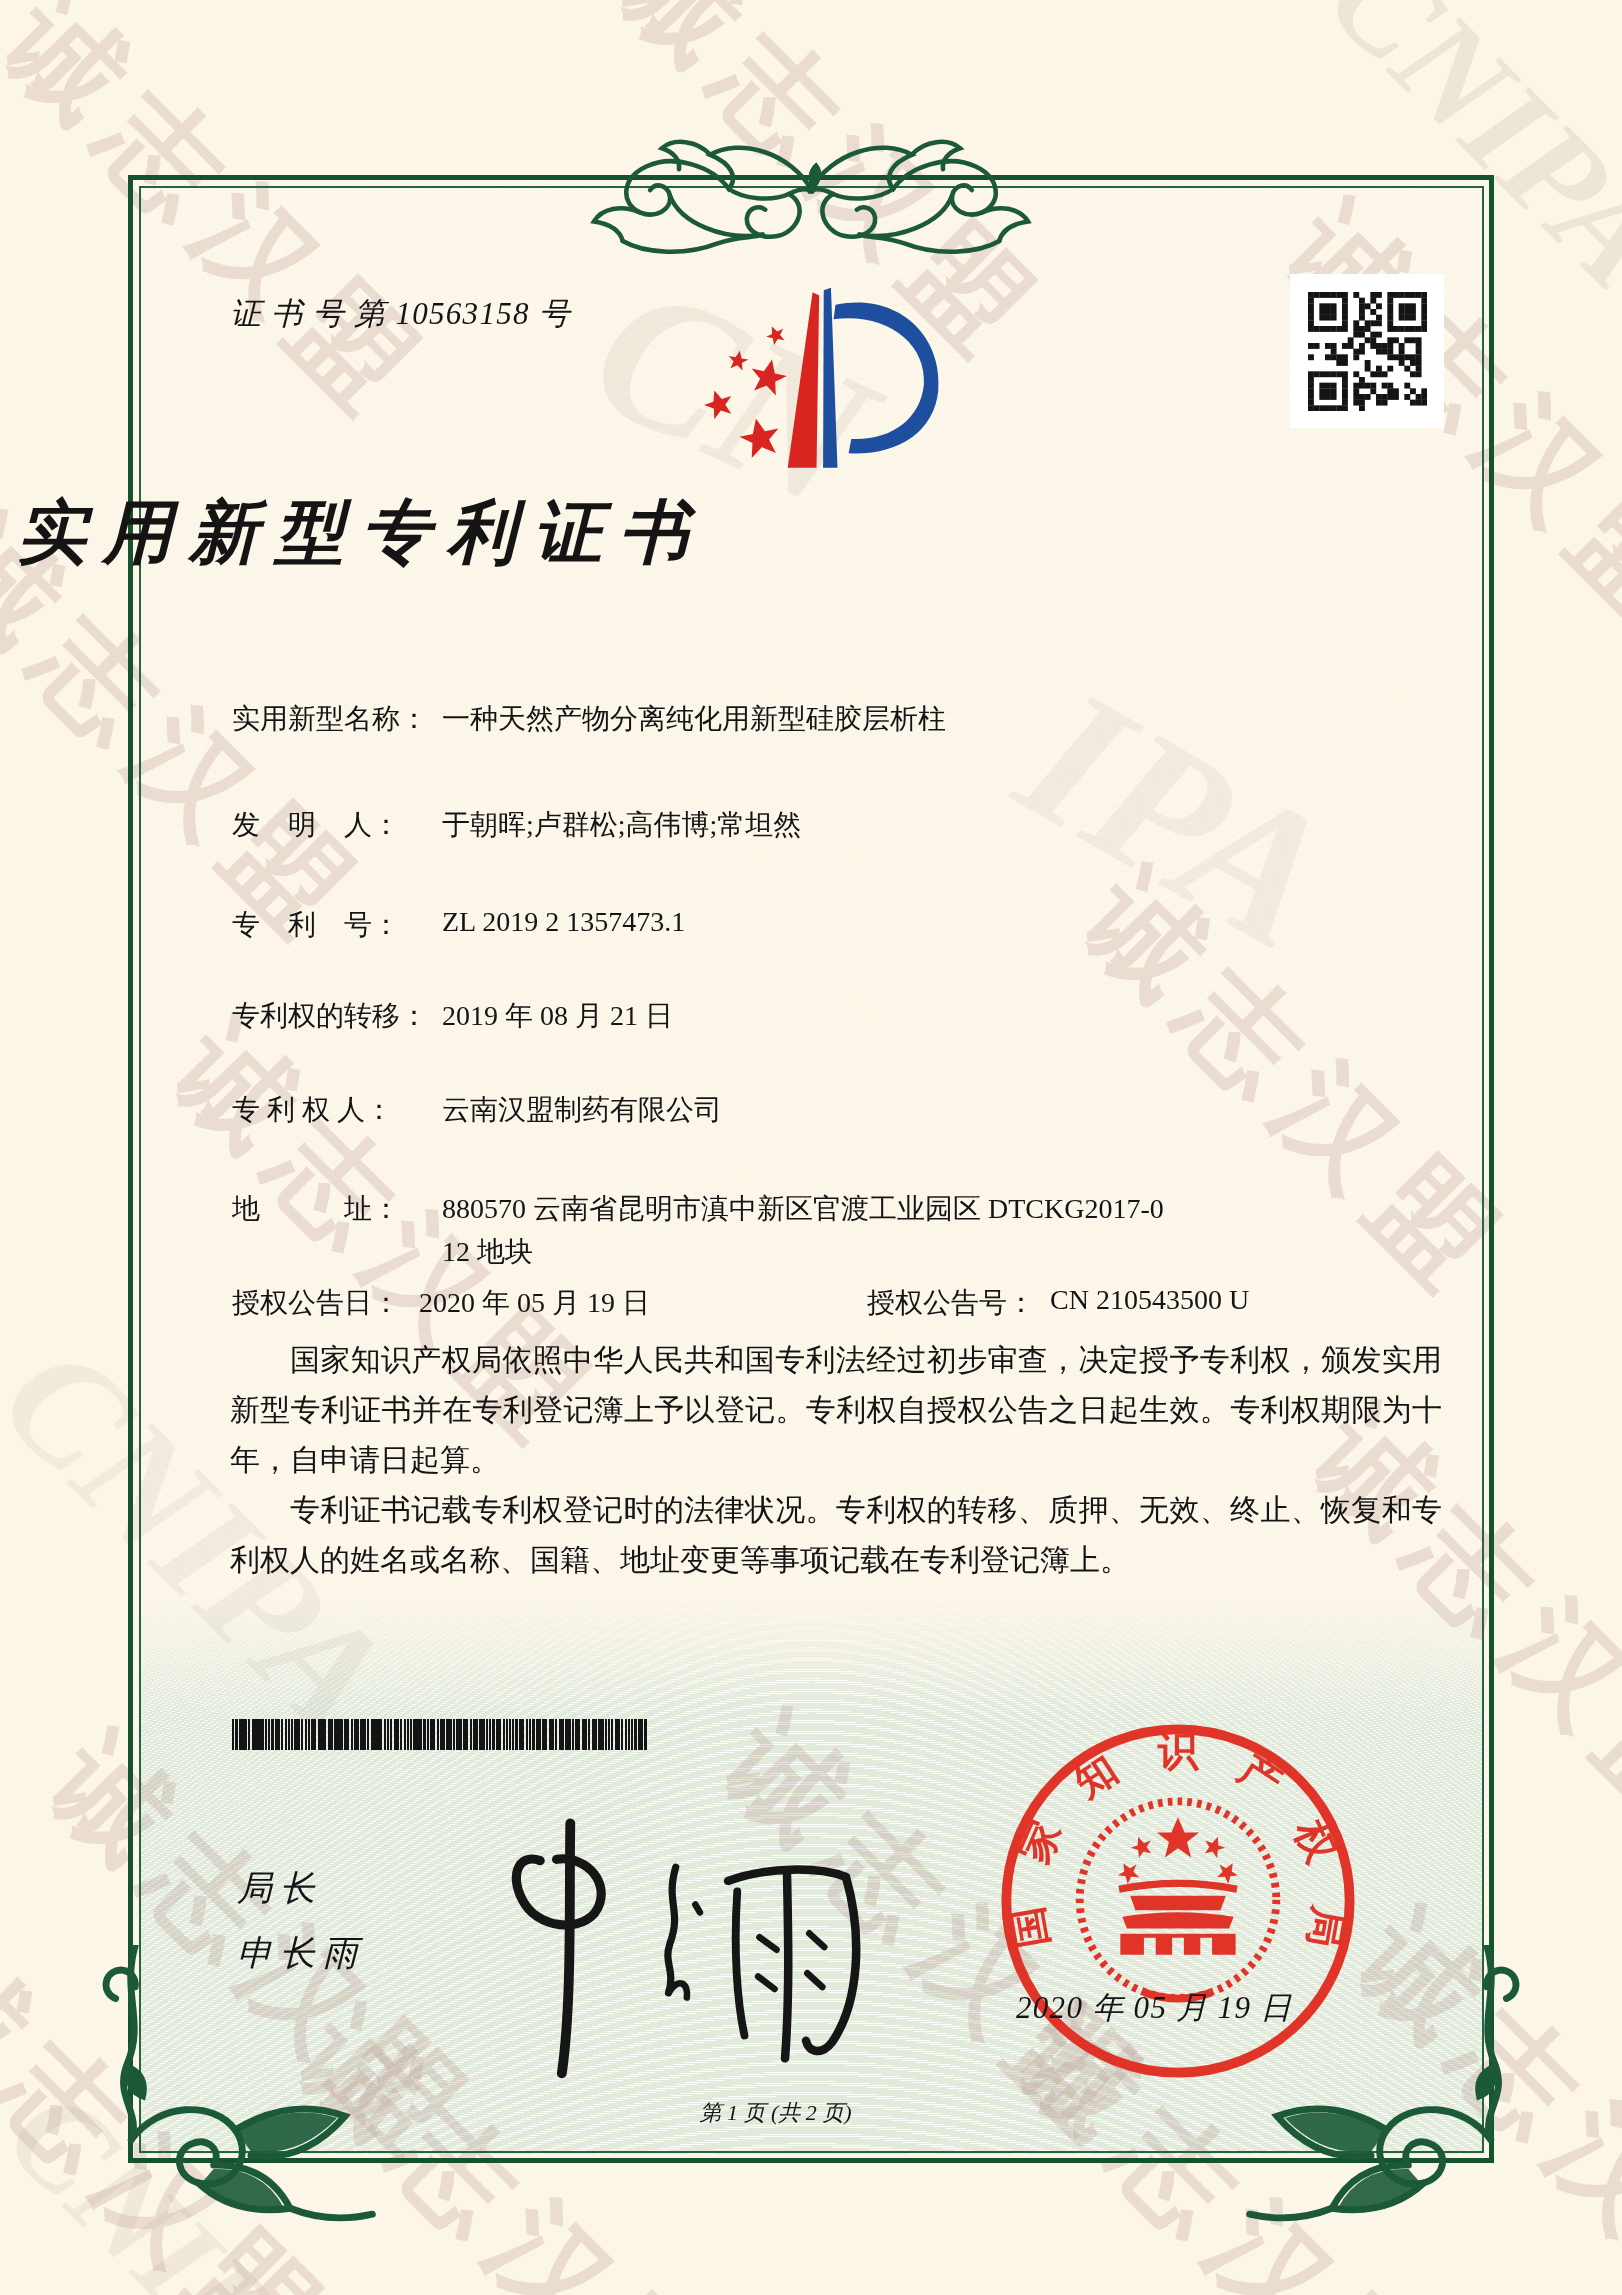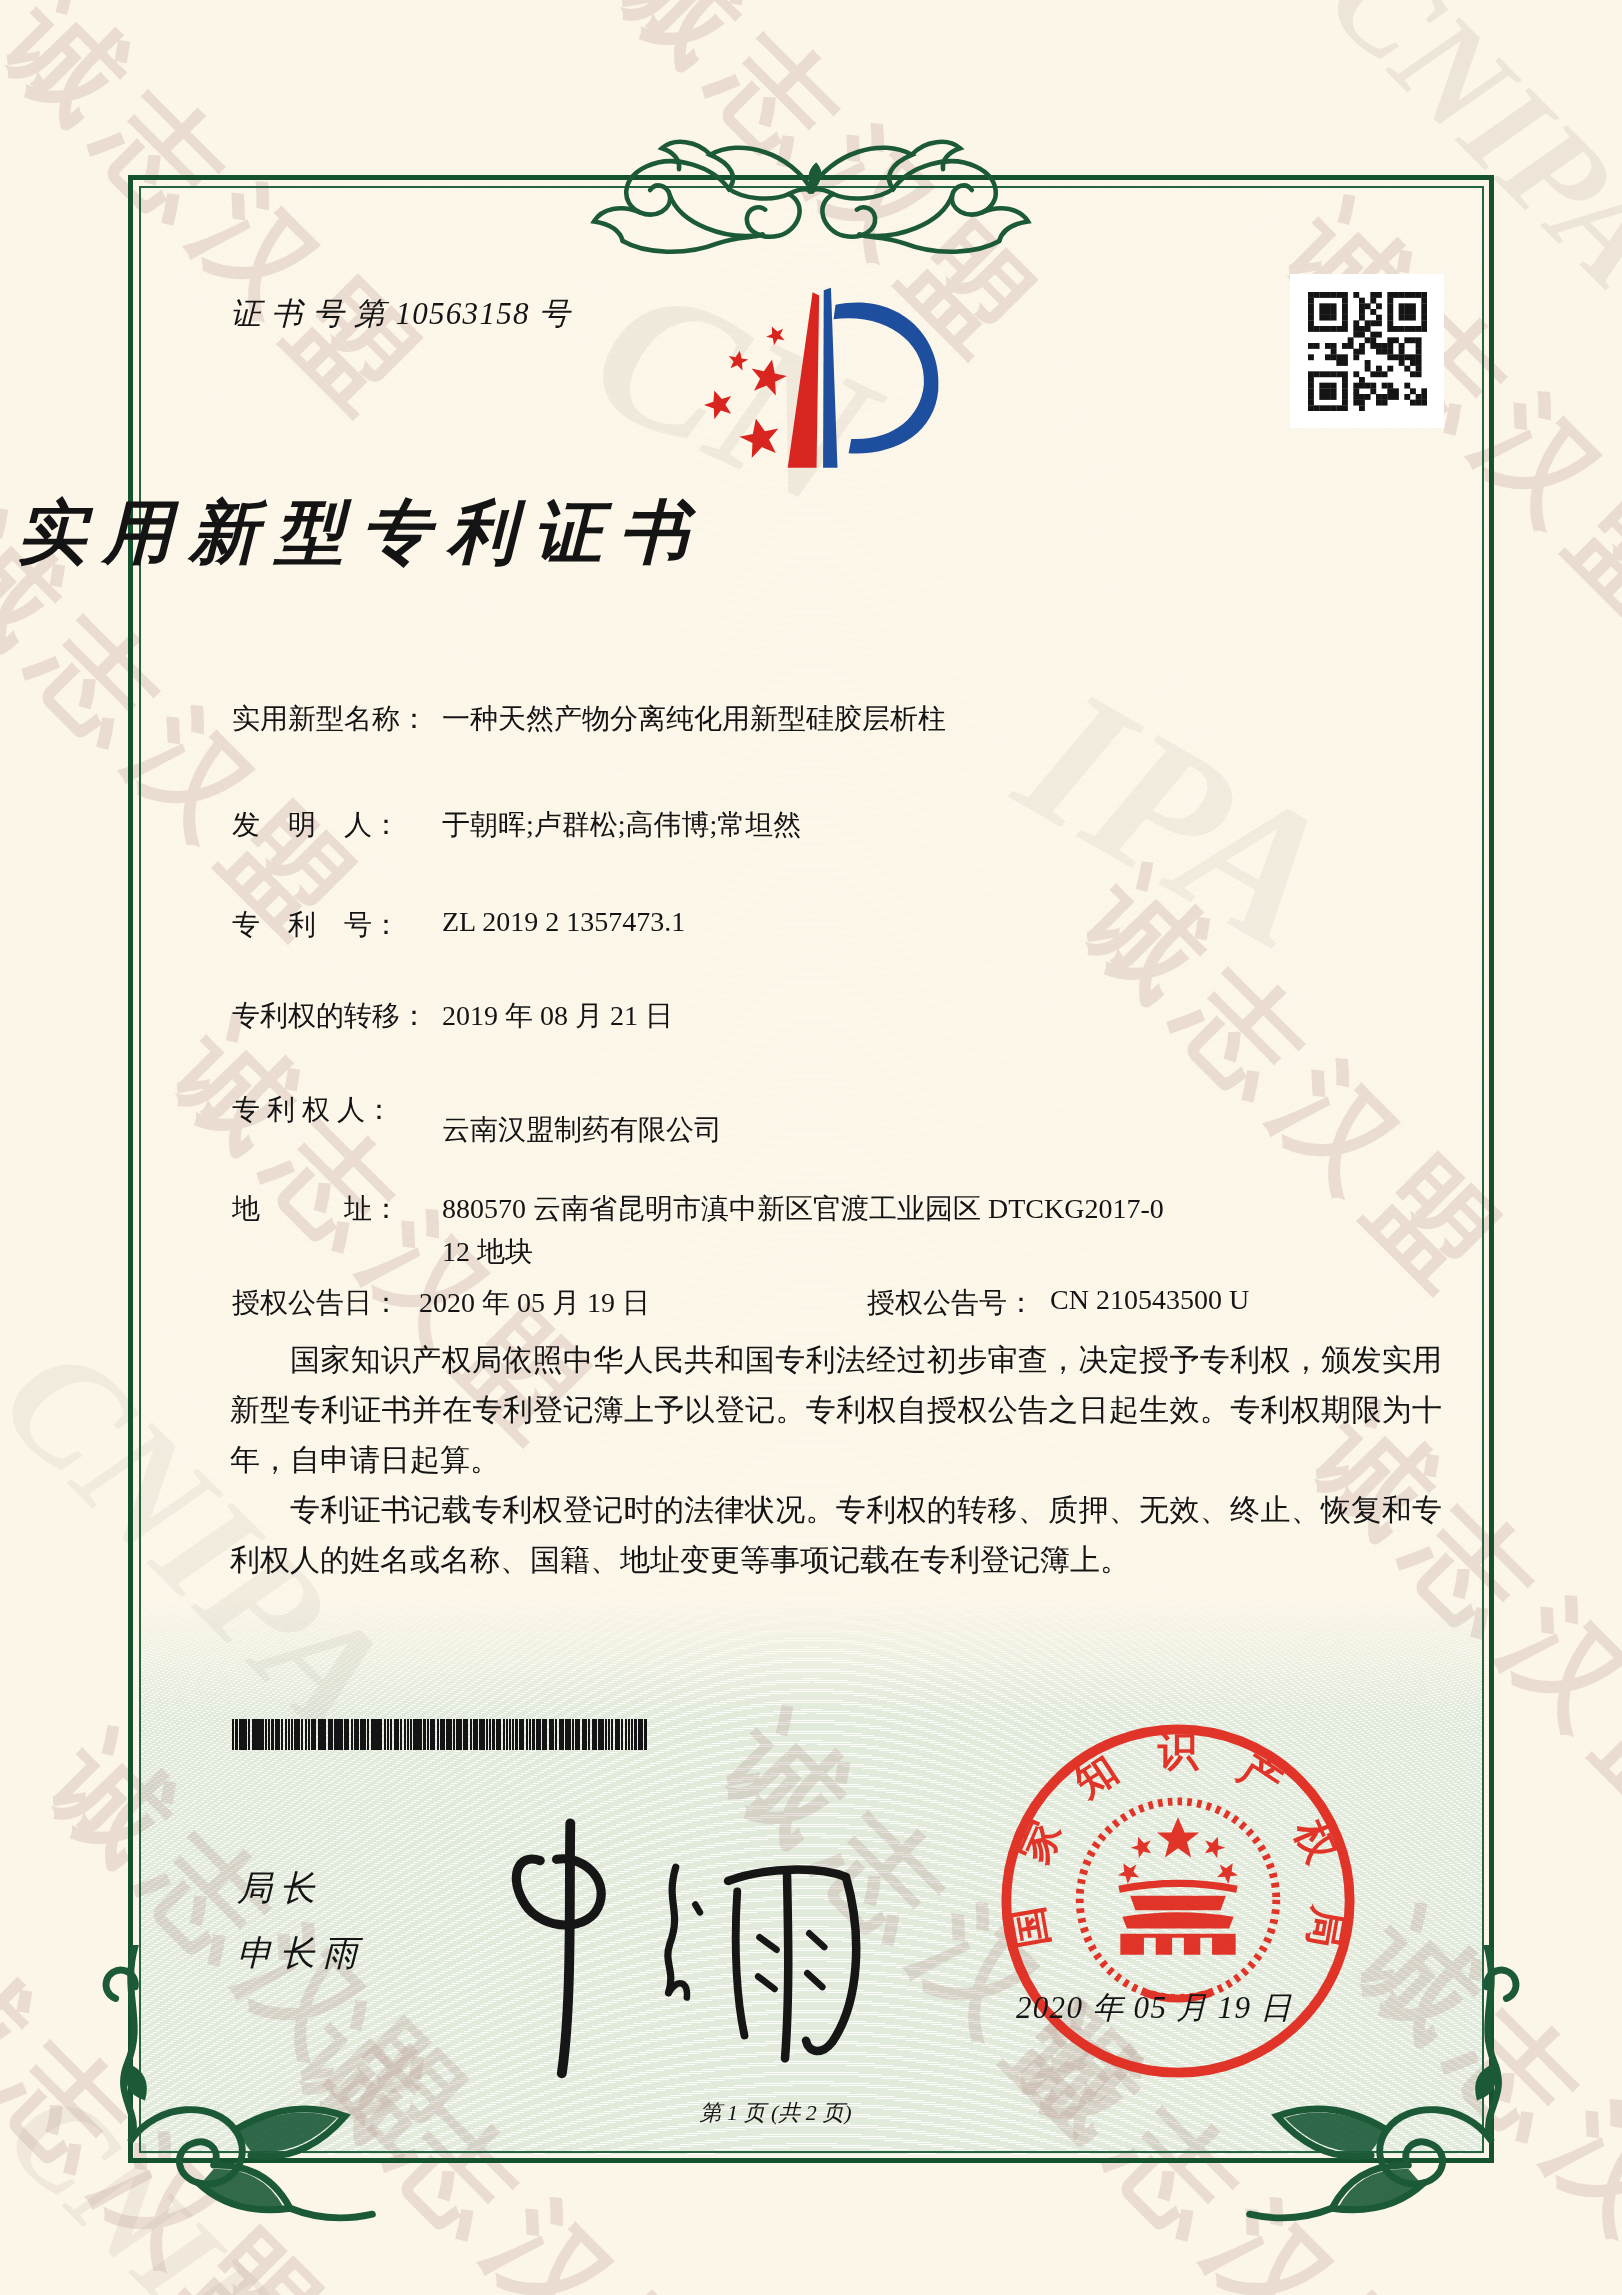--- a/index.html
+++ b/index.html
@@ -382,21 +382,21 @@
   <div id="fields">
       <span class="field-label" style="left: 232px; top: 700px;">实用新型名称：</span>
       <span class="field-value" style="left: 442px; top: 700px;">一种天然产物分离纯化用新型硅胶层析柱</span>
       <span class="field-label" style="left: 232px; top: 806px;">发　明　人：</span>
       <span class="field-value" style="left: 442px; top: 806px;">于朝晖;卢群松;高伟博;常坦然</span>
       <span class="field-label" style="left: 232px; top: 906px;">专　利　号：</span>
       <span class="field-value" style="left: 442px; top: 906px;">ZL 2019 2 1357473.1</span>
       <span class="field-label" style="left: 232px; top: 997px;">专利权的转移：</span>
       <span class="field-value" style="left: 442px; top: 997px;">2019 年 08 月 21 日</span>
       <span class="field-label" style="left: 232px; top: 1091px;">专 利 权 人：</span>
-      <span class="field-value" style="left: 442px; top: 1091px; margin-top: 20px;">云南汉盟制药有限公司</span>
+      <span class="field-value" style="left: 442px; top: 1091px;">云南汉盟制药有限公司</span>
       <span class="field-label" style="left: 232px; top: 1190px;">地　　　址：</span>
       <span class="field-value" style="left: 442px; top: 1190px;">880570 云南省昆明市滇中新区官渡工业园区 DTCKG2017-0</span>
       <span class="field-value" style="left: 442px; top: 1233px;">12 地块</span>
     </div>
 
   <span class="field-label" style="left:232px;top:1284px;">授权公告日：</span>
   <span class="field-value" style="left:419px;top:1284px;">2020 年 05 月 19 日</span>
   <span class="field-label" style="left:867px;top:1284px;">授权公告号：</span>
   <span class="field-value" style="left:1050px;top:1284px;">CN 210543500 U</span>
 

